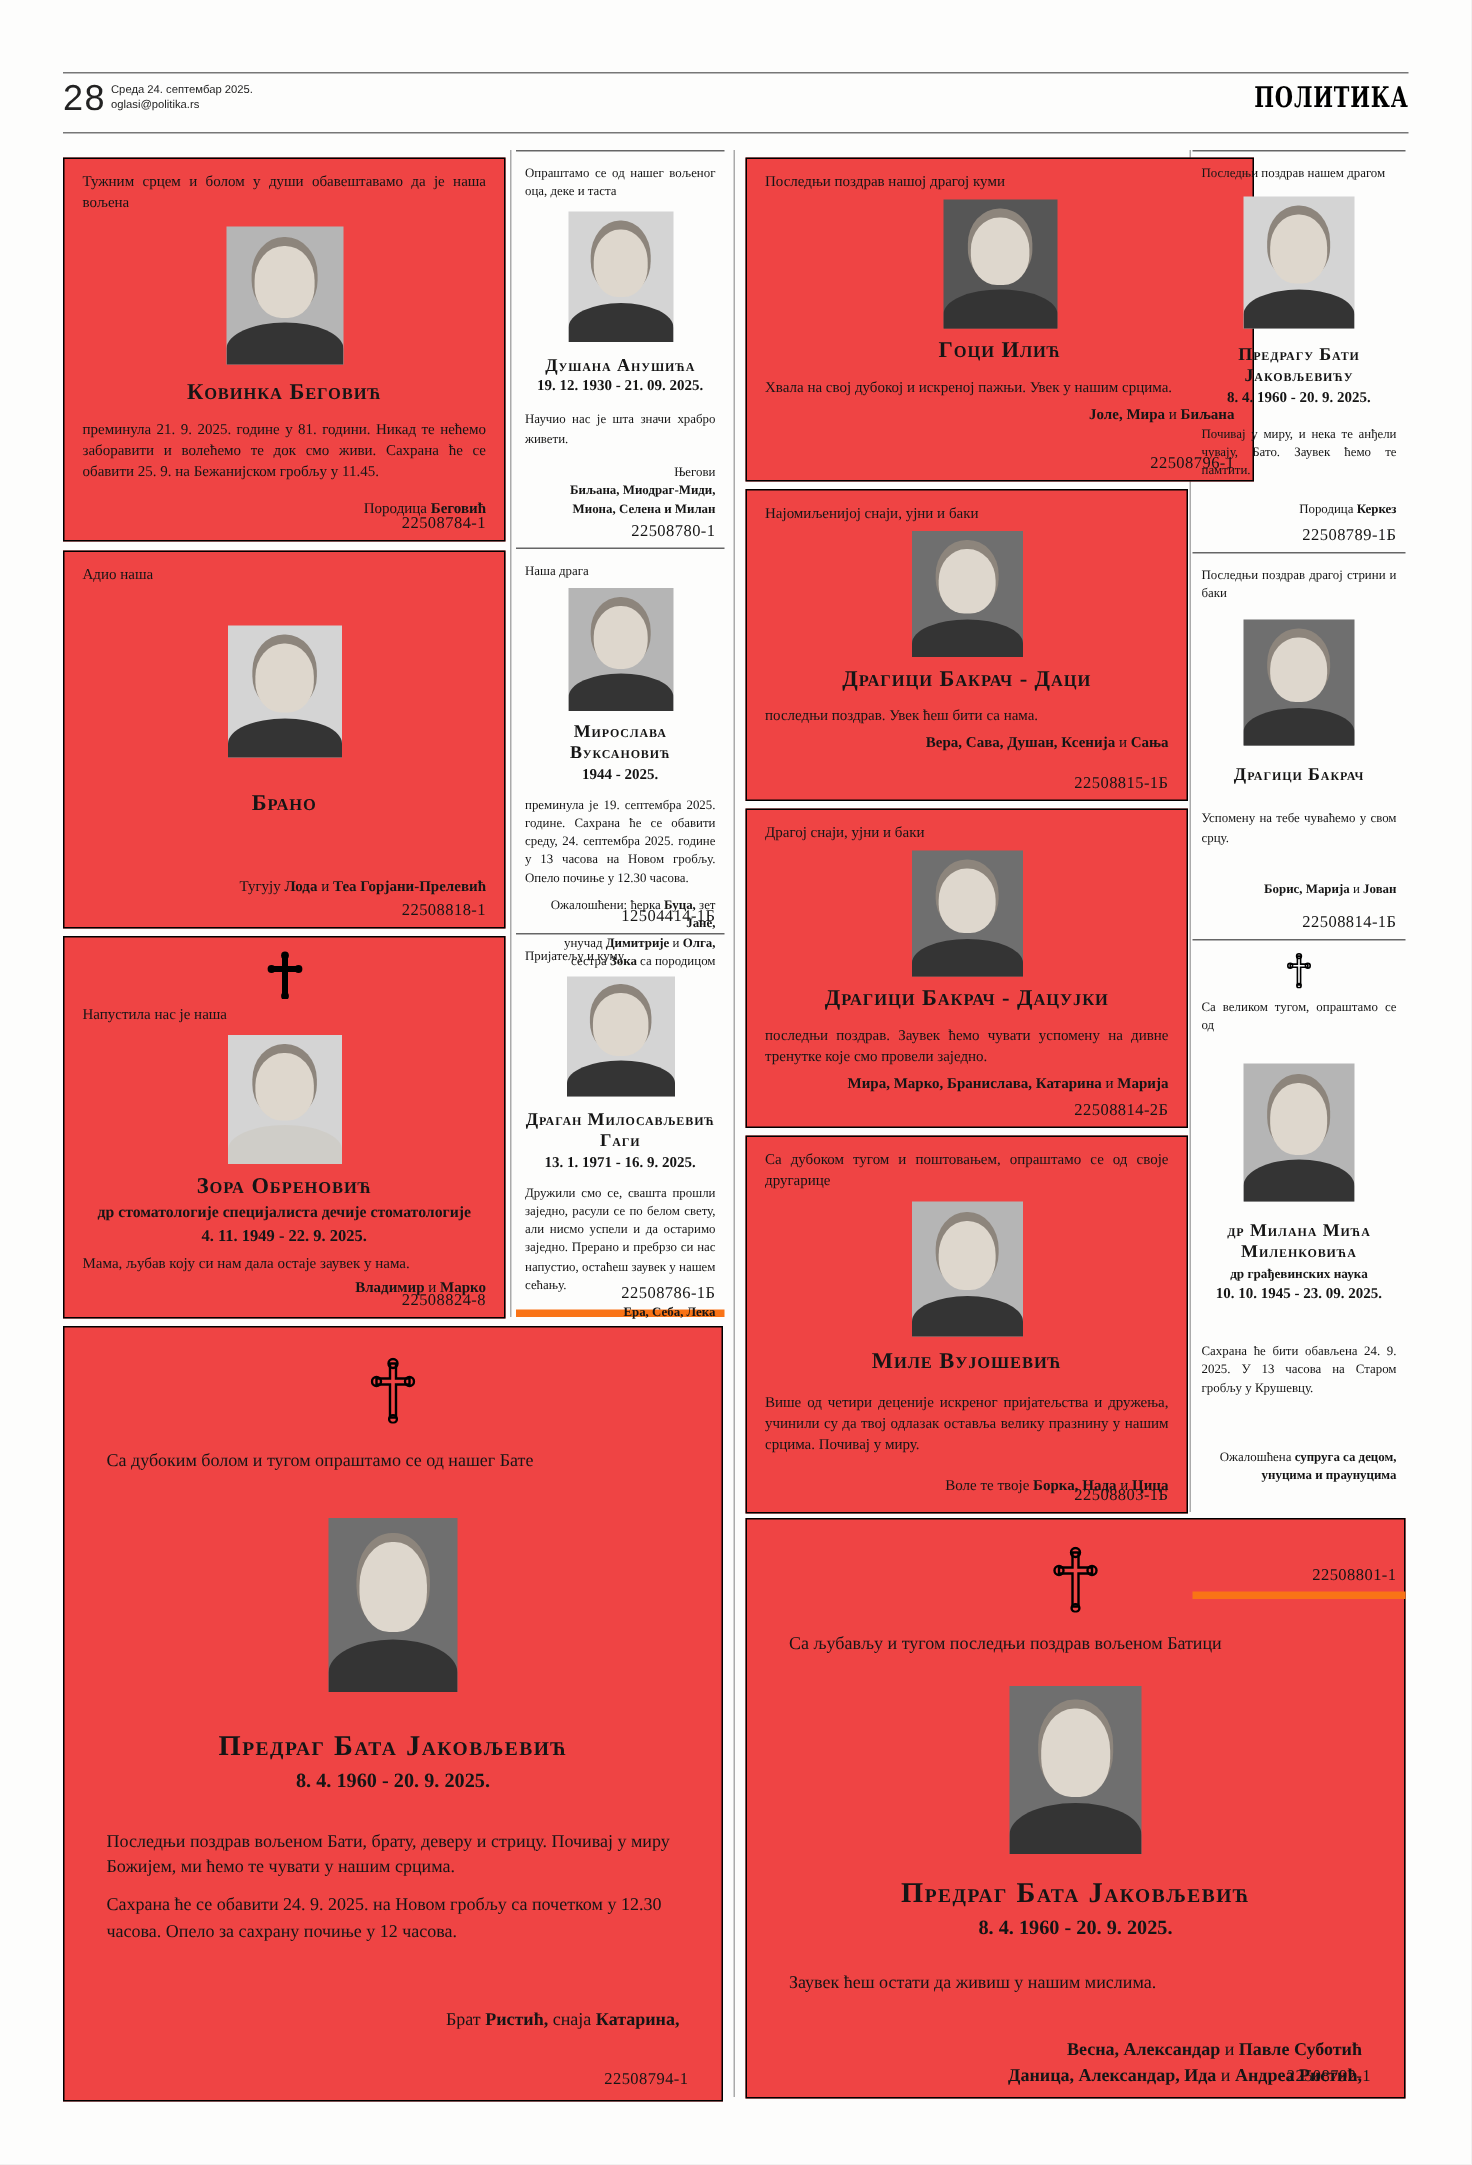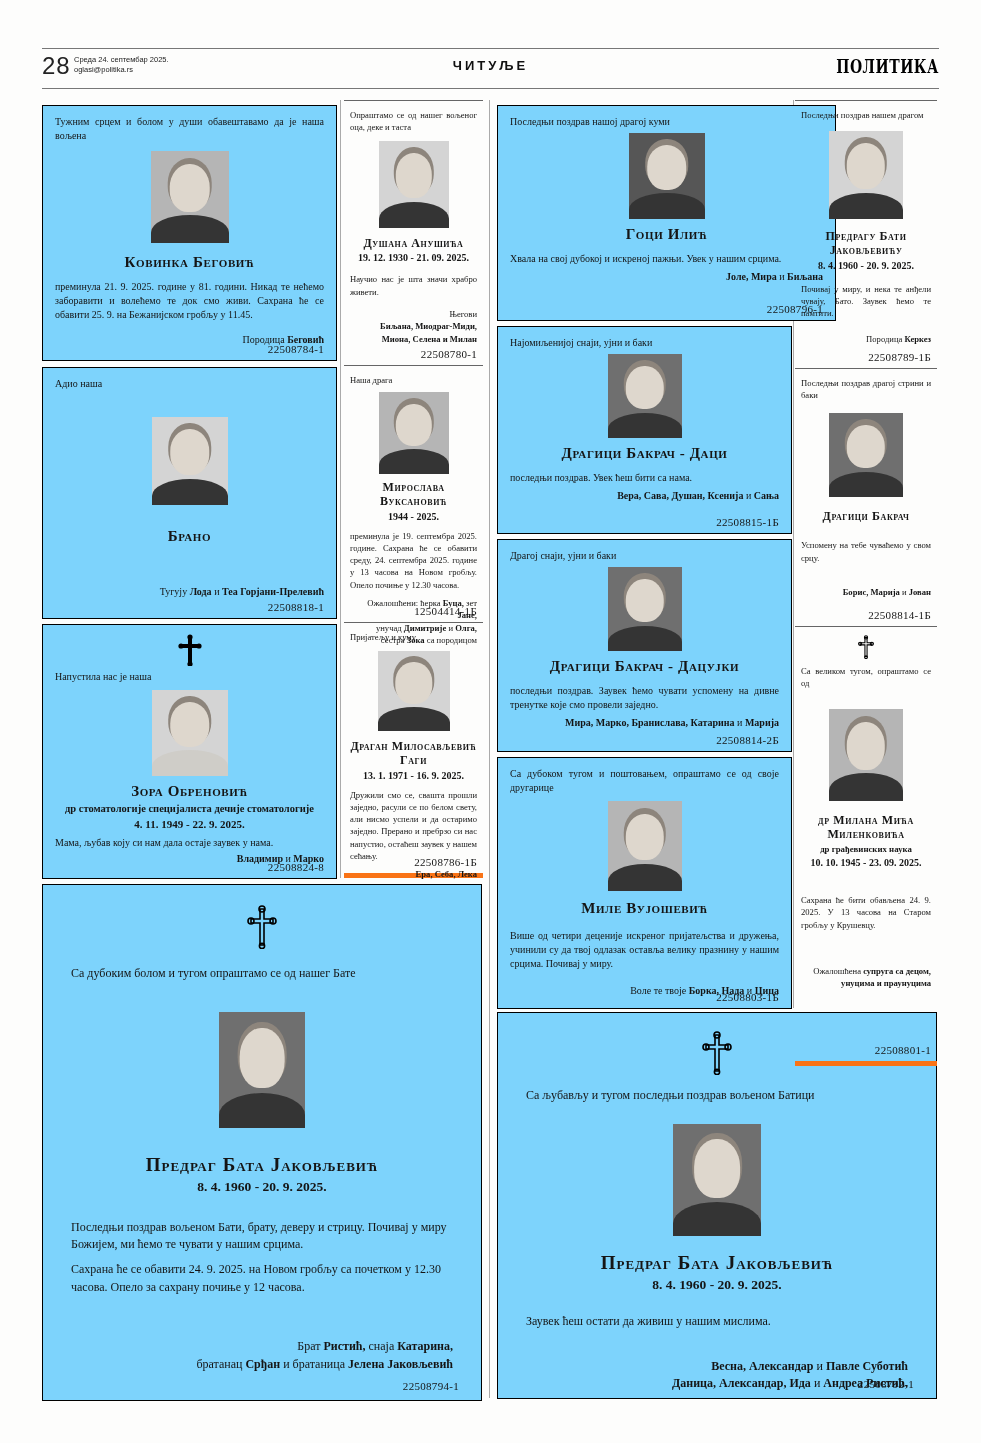--- a/index.html
+++ b/index.html
@@ -4,21 +4,21 @@
 <style>
   html,body{margin:0;padding:0;background:#e8e8e8;}
   #page{position:relative;width:981px;height:1443px;background:#fdfdfc;font-family:"Liberation Serif",serif;color:#151515;overflow:hidden;}
   .hrule{position:absolute;left:42px;width:897px;height:1px;background:#777;}
   .vrule{position:absolute;width:1px;background:#aaa;}
   .pageno{position:absolute;left:42px;top:52px;font-family:"Liberation Sans",sans-serif;font-size:24px;font-weight:400;color:#222;letter-spacing:1px;}
   .dateblk{position:absolute;left:74px;top:55px;font-family:"Liberation Sans",sans-serif;font-size:7.5px;line-height:1.3;color:#222;}
   .section{position:absolute;left:0;right:0;top:58px;text-align:center;font-family:"Liberation Sans",sans-serif;font-weight:700;font-size:13px;letter-spacing:3px;color:#111;}
   .brand{position:absolute;right:42px;top:55px;font-family:"DejaVu Serif",serif;font-weight:700;font-size:14px;letter-spacing:.5px;transform:scaleY(1.35);transform-origin:top right;color:#000;}
 
-  .box{position:absolute;box-sizing:border-box;background:#7dd3fc;border:1.6px solid #000;padding:9px 12px;}
+  .box{position:absolute;box-sizing:border-box;background:#ef4444;border:1.6px solid #000;padding:9px 12px;}
   .box--nb{border:none;border-top:1px solid #666;background:transparent;padding:8px 6px;}
   .box--nbend{border-bottom:5px solid #f97316;font-family:Liberation Serif, serif;}
   .box--lg{padding:14px 28px;}
 
   .intro{font-size:10px;line-height:1.4;text-align:justify;}
   .intro--c{text-align:left;}
   .box--nb .intro{font-size:8.6px;}
   .box--lg .intro{font-size:12px;text-align:left;}
 
   .photo{position:relative;overflow:hidden;margin:8px auto 0;background:#a9a9a9;}
@@ -52,21 +52,20 @@
 <body>
 
 <div id="page">
 
   <div class="hrule" style="top:48px;"></div>
   <div class="pageno">28</div>
   <div class="dateblk">
     <div>Среда 24. септембар 2025.</div>
     <div>oglasi@politika.rs</div>
   </div>
-  <div class="section">ЧИТУЉЕ</div>
   <div class="brand">ПОЛИТИКА</div>
   <div class="hrule" style="top:88px;"></div>
 
   <div class="vrule" style="left:340px;top:100px;height:778px;"></div>
   <div class="vrule" style="left:489px;top:100px;height:1298px;"></div>
   <div class="vrule" style="left:793px;top:100px;height:908px;"></div>
 
   <div class="box" style="left:42px;top:105px;width:295px;height:256px;">
     <div class="intro">Тужним срцем и болом у души обавештавамо да је наша вољена</div>
     <div class="photo tone-mid" style="width:78px;height:92px;"></div>
@@ -119,21 +118,20 @@
       </g>
     </svg>
     <div class="intro" style="margin-top:16px;">Са дубоким болом и тугом опраштамо се од нашег Бате</div>
     <div class="photo tone-dark" style="width:86px;height:116px;margin-top:30px;"></div>
     <div class="name" style="margin-top:26px;">Предраг Бата Јаковљевић</div>
     <div class="dates">8. 4. 1960 - 20. 9. 2025.</div>
     <div class="body" style="margin-top:24px;text-align:left;">Последњи поздрав вољеном Бати, брату, деверу и стрицу. Почивај у миру Божијем, ми ћемо те чувати у нашим срцима.</div>
     <div class="body" style="margin-top:8px;text-align:left;">Сахрана ће се обавити 24. 9. 2025. на Новом гробљу са почетком у 12.30 часова. Опело за сахрану почиње у 12 часова.</div>
     <div class="sig" style="margin-top:42px;">
         <div><span>Брат </span><span class="b">Ристић,</span><span> снаја </span><span class="b">Катарина,</span></div>
-        <div><span>братанац </span><span class="b">Срђан</span><span> и братаница </span><span class="b">Јелена Јаковљевић</span></div>
       </div>
     <div class="ref" style="right:22px;bottom:8px;">22508794-1</div>
   </div>
 
   <div class="box box--nb" style="left:344px;top:100px;width:139px;height:265px;">
     <div class="intro">Опраштамо се од нашег вољеног оца, деке и таста</div>
     <div class="photo tone-light" style="width:70px;height:87px;margin-top:8px;"></div>
     <div class="name" style="margin-top:8px;">Душана Анушића</div>
     <div class="dates">19. 12. 1930 - 21. 09. 2025.</div>
     <div class="body" style="margin-top:10px;">Научио нас је шта значи храбро живети.</div>

